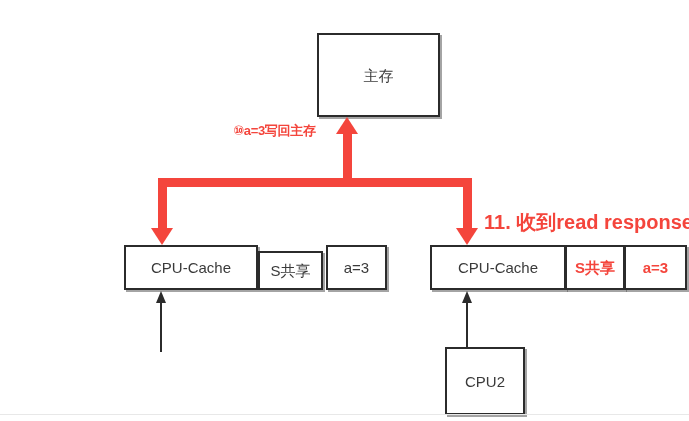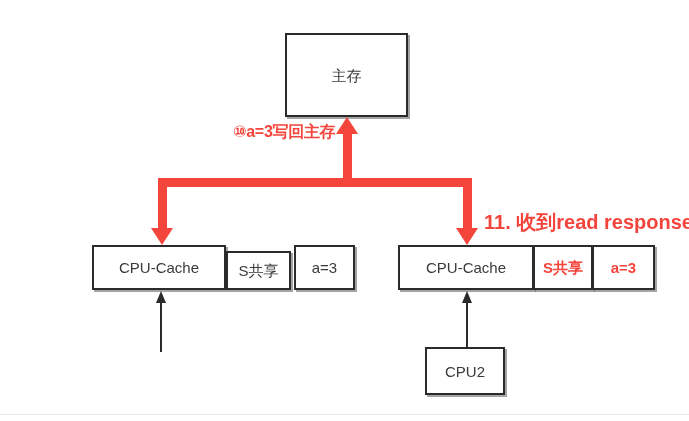--- a/index.html
+++ b/index.html
@@ -24,20 +24,21 @@
     box-sizing: border-box;
     border: 2px solid #2b2b2b;
     background: #ffffff;
     display: flex;
     align-items: center;
     justify-content: center;
     color: #3a3a3a;
     font-size: 15px;
     line-height: 1;
     white-space: nowrap;
+    margin-left: 32px;
   }
   .box.shadowed {
     box-shadow: 2px 2px 0 rgba(90,90,90,0.55);
   }
   .box .lbl {
     display: block;
   }
 
   
   .red-text {
@@ -83,21 +84,21 @@
 
   
   .anno {
     position: absolute;
     color: #f4453c;
     font-weight: bold;
     white-space: nowrap;
     line-height: 1;
   }
   .anno-writeback {
-    font-size: 16px;
+    font-size: 13px;
     left: 233px;
     top: 124px;
     letter-spacing: -0.3px;
   }
   .anno-readresp {
     font-size: 20px;
     left: 484px;
     top: 212px;
   }
 
@@ -154,19 +155,19 @@
   <div class="box shadowed" style="left:533px; top:245px; width:60px; height:45px;">
     <span class="lbl red-text">S共享</span>
   </div>
   <div class="box shadowed" style="left:592px; top:245px; width:63px; height:45px;">
     <span class="lbl red-text">a=3</span>
   </div>
 
   <div class="blk-line" style="left:466px; top:300px; width:2px; height:47px;"></div>
   <div class="blk-head-up" style="left:462px; top:291px;"></div>
 
-  <div class="box shadowed" style="left:425px; top:347px; width:80px; height:48px;">
+  <div class="box shadowed" style="left:413px; top:347px; width:80px; height:68px;">
     <span class="lbl">CPU2</span>
   </div>
 
   <div class="footer-rule"></div>
 
 </div>
 
 </body></html>

